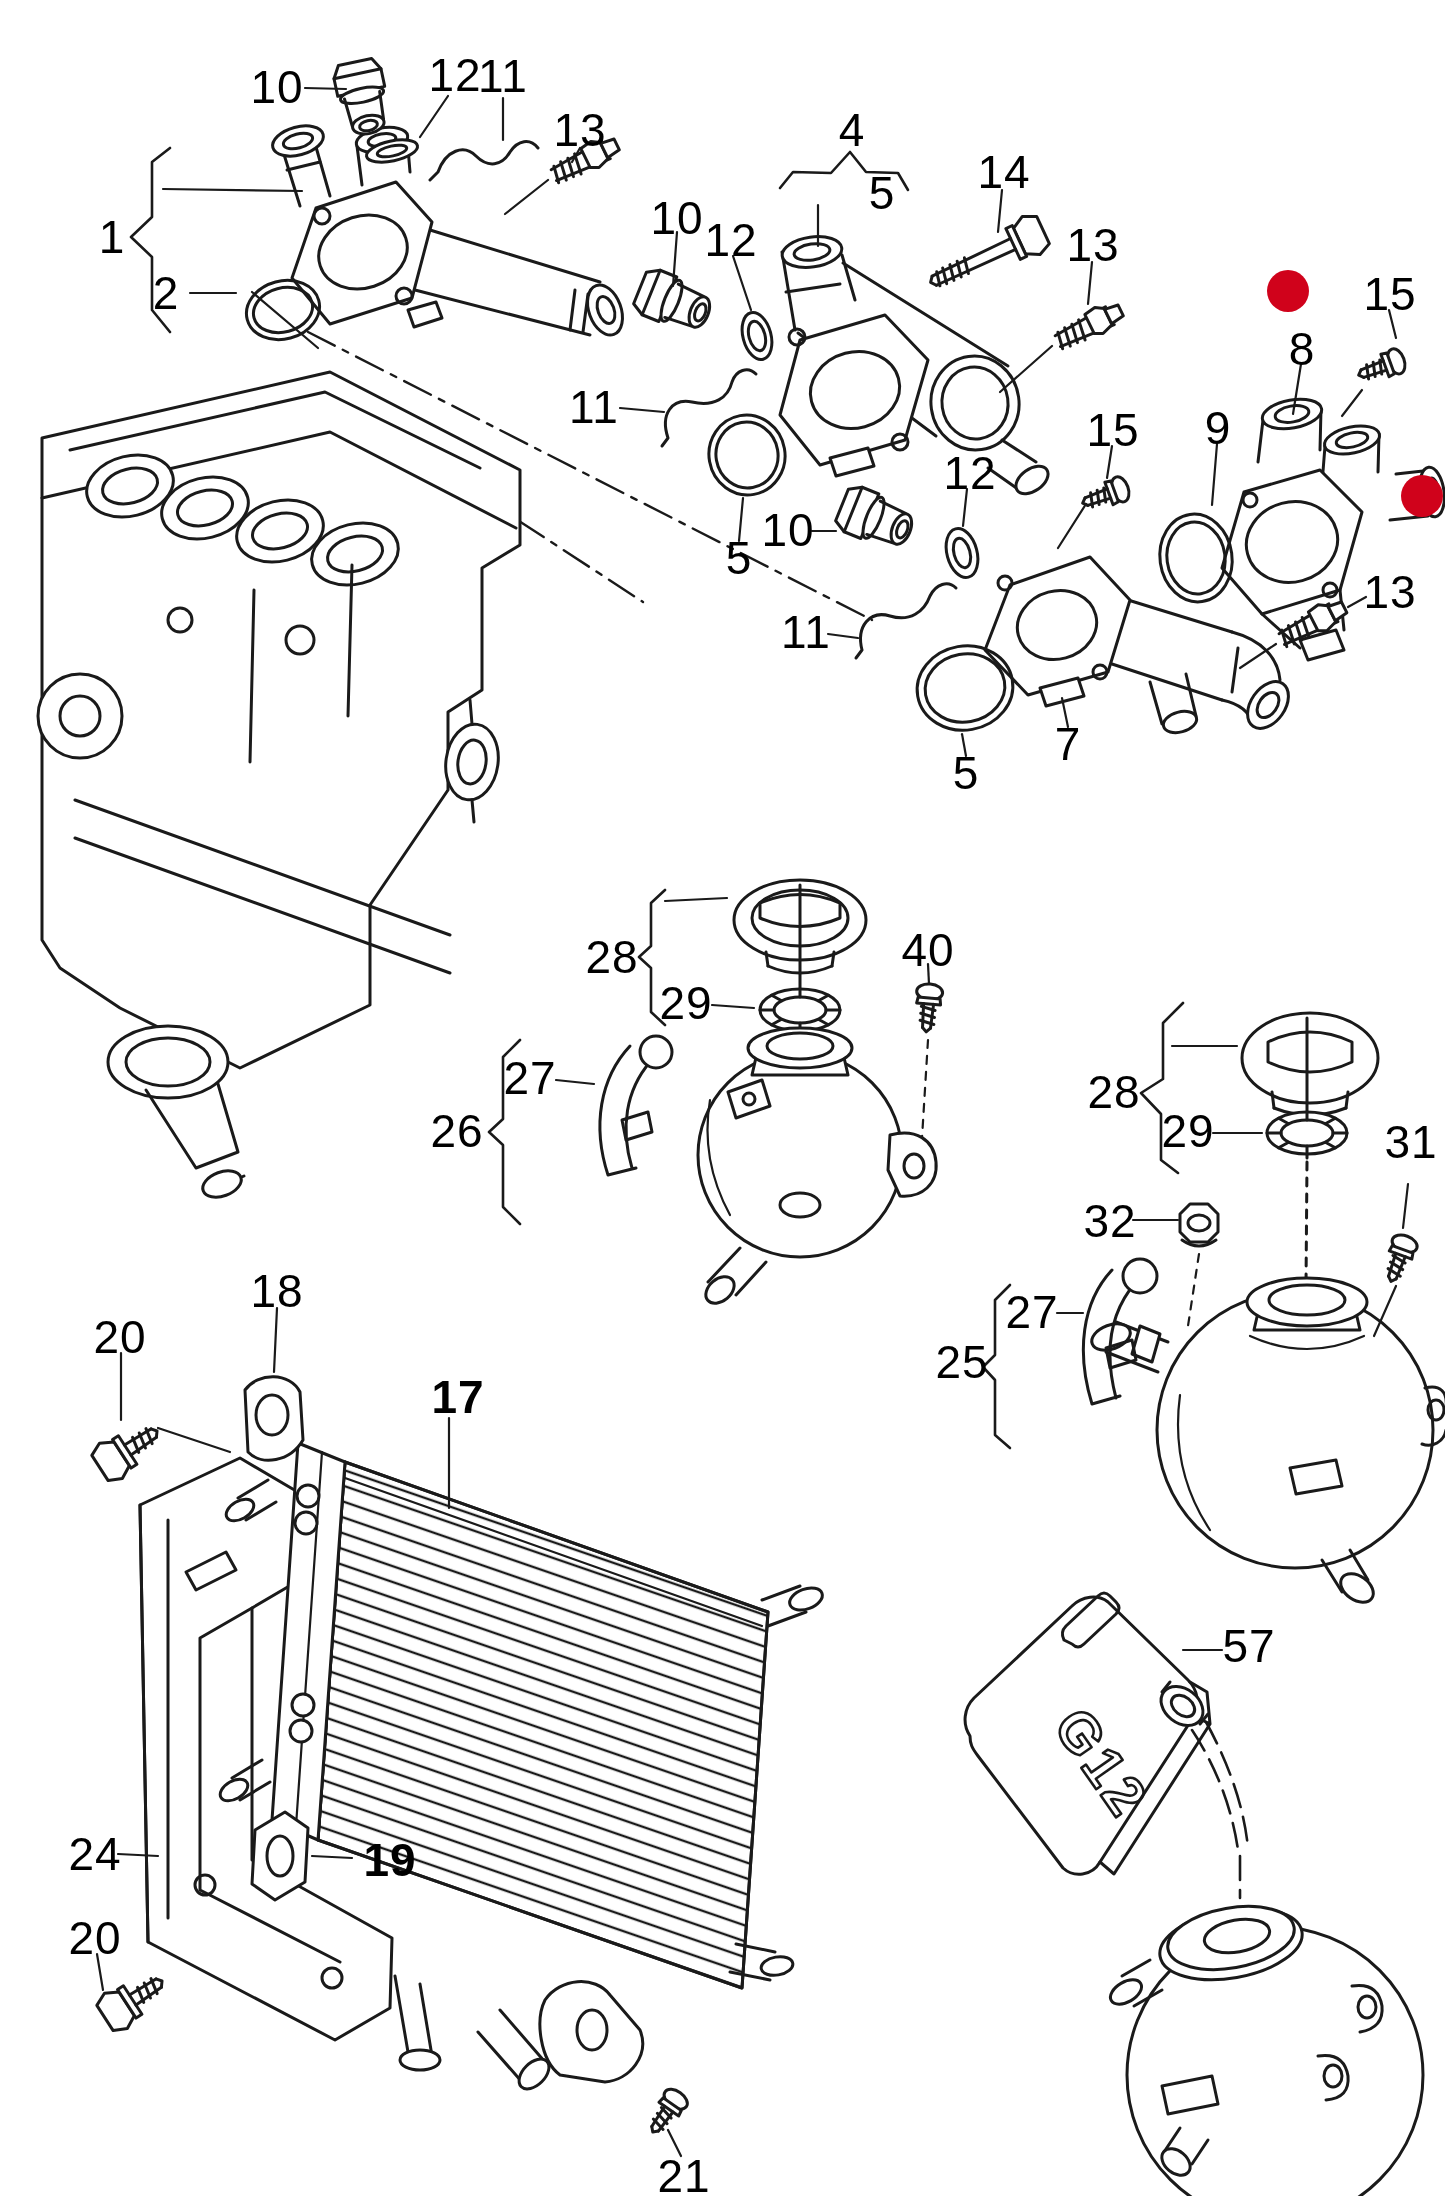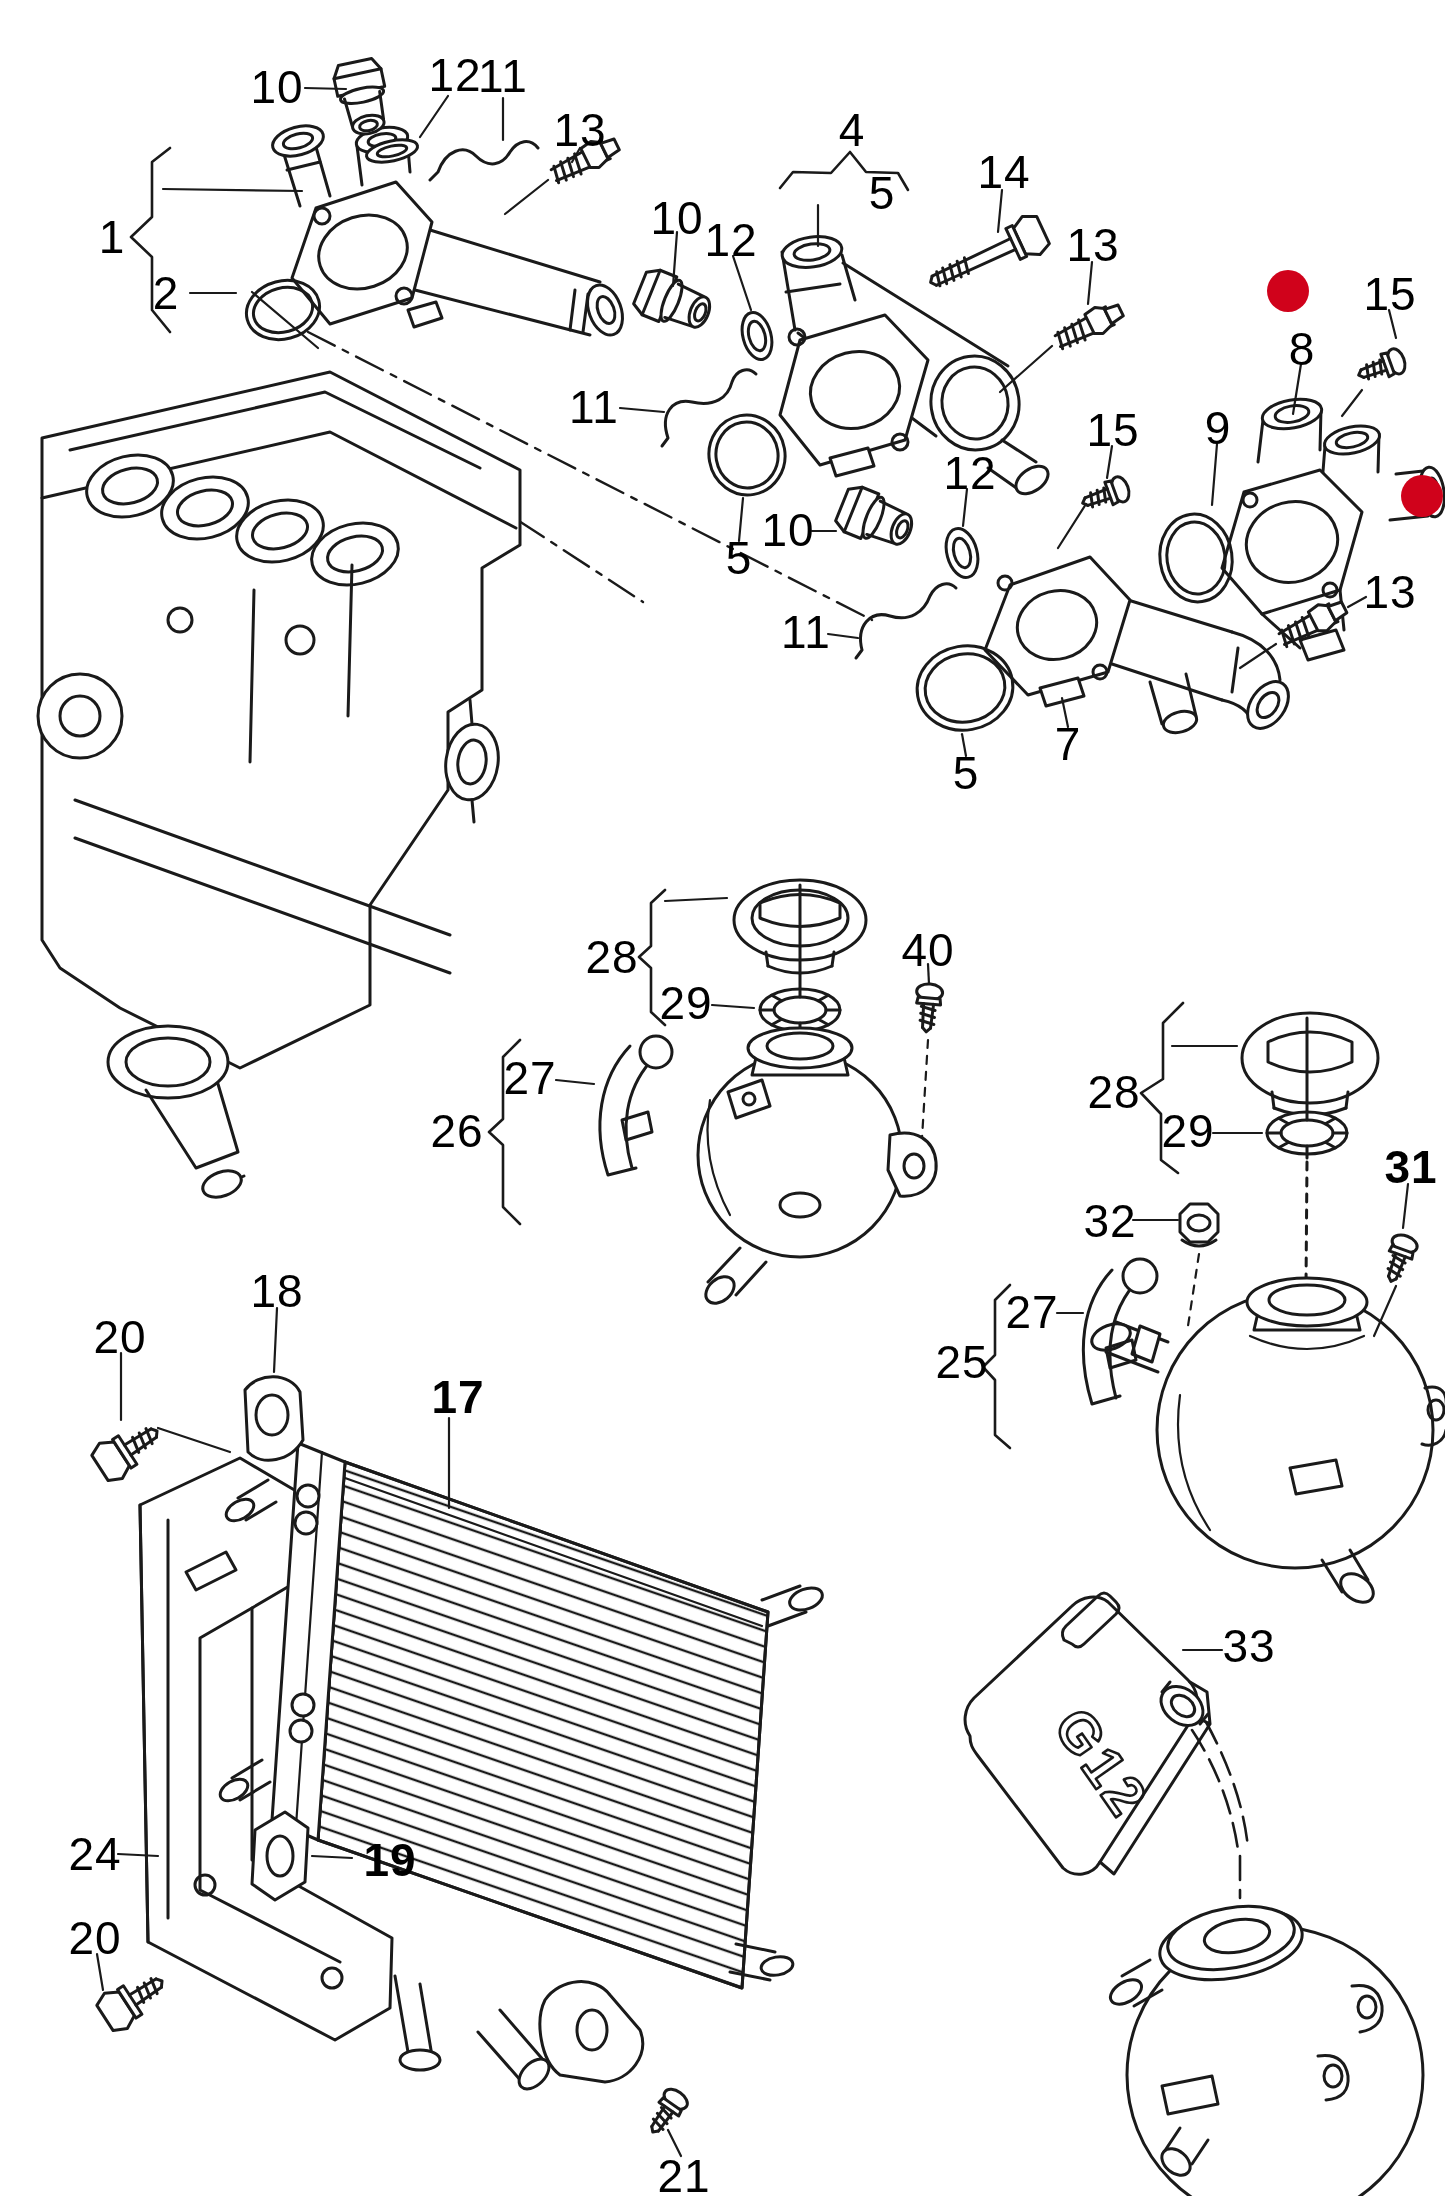--- a/index.html
+++ b/index.html
@@ -415,27 +415,27 @@
       <div class="callout" style="left: 1390px; top: 592px;">13</div>
       <div class="callout" style="left: 457px; top: 1131px;">26</div>
       <div class="callout" style="left: 530px; top: 1078px;">27</div>
       <div class="callout" style="left: 612px; top: 957px;">28</div>
       <div class="callout" style="left: 686px; top: 1003px;">29</div>
       <div class="callout" style="left: 928px; top: 950px;">40</div>
       <div class="callout" style="left: 962px; top: 1362px;">25</div>
       <div class="callout" style="left: 1032px; top: 1312px;">27</div>
       <div class="callout" style="left: 1114px; top: 1092px;">28</div>
       <div class="callout" style="left: 1188px; top: 1131px;">29</div>
-      <div class="callout" style="left: 1411px; top: 1167px; font-weight: bold;">31</div>
+      <div class="callout" style="left: 1411px; top: 1142px;">31</div>
       <div class="callout" style="left: 1110px; top: 1221px;">32</div>
       <div class="callout" style="left: 458px; top: 1397px; font-weight: bold;">17</div>
       <div class="callout" style="left: 277px; top: 1291px;">18</div>
       <div class="callout" style="left: 120px; top: 1337px;">20</div>
       <div class="callout" style="left: 390px; top: 1860px; font-weight: bold;">19</div>
       <div class="callout" style="left: 95px; top: 1854px; text-align: right;">24</div>
       <div class="callout" style="left: 95px; top: 1938px;">20</div>
       <div class="callout" style="left: 684px; top: 2176px;">21</div>
-      <div class="callout" style="left: 1249px; top: 1646px;">33</div>
+      <div class="callout" style="left: 1249px; top: 1646px;">57</div>
       <div class="red-dot" style="left: 1267px; top: 270px; width: 42px; height: 42px; background: rgb(208, 2, 27);"></div>
       <div class="red-dot" style="left: 1401px; top: 475px; width: 42px; height: 42px; background: rgb(208, 2, 27);"></div>
     </div>
 
 </div>
 
 </body></html>

